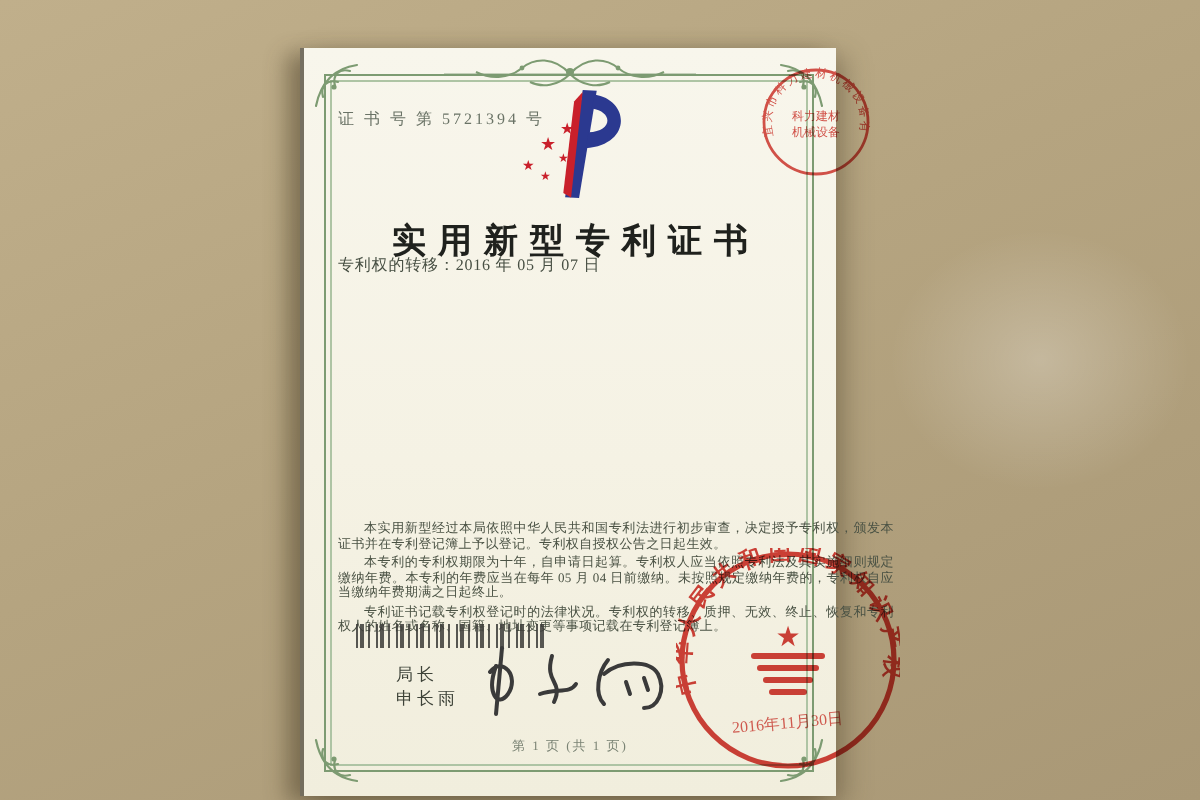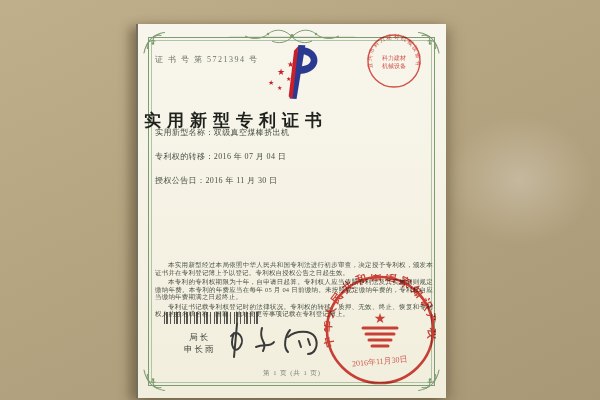--- a/index.html
+++ b/index.html
@@ -9,52 +9,52 @@
     background: linear-gradient(155deg,#c0af8b 0%,#b5a480 45%,#a99876 100%);
     font-family:"Liberation Serif","DejaVu Serif",serif;
     overflow:hidden;
   }
   .smudge {
     position:absolute; left:445px; top:115px; width:150px; height:130px;
     background: radial-gradient(closest-side, rgba(255,255,255,.25), rgba(255,255,255,0));
     pointer-events:none;
   }
   .paper {
-    position:absolute; left:136px; top:24px; width:310px; height:374px;
+    position:absolute; left:150px; top:24px; width:268px; height:374px;
     background: linear-gradient(180deg,#f8f6ec 0%, #f5f2e4 55%, #f1eedd 100%);
     border-left:2px solid rgba(62,56,40,.7);
     box-shadow:-7px 3px 10px rgba(70,60,38,.45), 5px 4px 12px rgba(70,60,38,.35);
   }
   .paper > * { position:absolute; }
   .frame-outer { left:10px; top:13px; right:11px; bottom:12px; border:1px solid #7d9b72; }
   .frame-inner { left:13px; top:16px; right:14px; bottom:15px; border:1px solid #aec4a4; }
   .orn { width:24px; height:24px; color:#7d9b72; }
   .orn svg { width:100%; height:100%; }
   .orn-tl { left:4px;  top:7px; }
   .orn-tr { right:5px; top:7px;    transform:scaleX(-1); }
   .orn-bl { left:4px;  bottom:6px; transform:scaleY(-1); }
   .orn-br { right:5px; bottom:6px; transform:scale(-1,-1); }
   .orn-top { left:50%; top:3px; width:130px; height:20px; transform:translateX(-50%); }
   .cert-no { left:17px; top:30px; font-size:8px; color:#6a7366; letter-spacing:1.5px; white-space:nowrap; }
   .logo { left:50%; top:17px; width:58px; height:64px; transform:translateX(-50%); }
-  .title { left:0; right:0; top:85px; font-size:17px; font-weight:700;
+  .title { left:0; right:0; top:85px; text-align:center; font-size:17px; font-weight:700;
            letter-spacing:6px; text-indent:6px; color:#1f211d; }
   .fields { left:17px; top:104px; right:20px; display:flex; flex-direction:column; gap:15px;
             font-size:8px; line-height:9px; color:#474f43; letter-spacing:.4px; }
   .field { white-space:nowrap; }
   .paras { left:17px; top:237px; width:278px; font-size:6.5px; line-height:1.16;
            color:#4a5244; text-align:justify; letter-spacing:.2px; }
   .paras p { margin:0 0 2px; text-indent:2em; }
   .barcode { left:26px; top:288px; width:94px; height:12px; opacity:.85;
     background: repeating-linear-gradient(90deg,
       #3b3b38 0 1px, transparent 1px 2px,
       #3b3b38 2px 4px, transparent 4px 6px,
       #3b3b38 6px 7px, transparent 7px 10px);
   }
-  .signer { left:46px; top:307px; font-size:8.5px; line-height:12px; color:#3d4238; letter-spacing:2px;text-align:center; }
+  .signer { left:46px; top:307px; font-size:8.5px; line-height:12px; color:#3d4238; letter-spacing:2px; }
   .signature { left:80px; top:293px; width:115px; height:48px; }
   .seal-corner { left:228px; top:9px; width:56px; height:56px; opacity:.82; mix-blend-mode:multiply; }
   .seal-main { left:186px; top:250px; width:112px; height:112px; opacity:.9; mix-blend-mode:multiply; }
   .page-footer { left:0; right:0; top:345px; text-align:center; font-size:6.5px;
                  color:#7a8374; letter-spacing:1px; }
 </style>
 </head>
 <body>
 
 <div class="stage">
@@ -116,23 +116,21 @@
         <text x="14" y="34" font-size="9" fill="#c9202b">★</text>
         <text x="5" y="44" font-size="7" fill="#c9202b">★</text>
         <text x="14" y="49" font-size="6" fill="#c9202b">★</text>
         <text x="23" y="40" font-size="6" fill="#c9202b">★</text>
       </svg>
     </div>
 
     <div class="title">实用新型专利证书</div>
 
     <div class="fields">
-      <div class="field"><span>实用新型名称：</span><span>双级真空煤棒挤出机</span></div>
-      <div class="field"><span>专利权的转移：</span><span>2016 年 07 月 04 日</span></div>
-      <div class="field"><span>授权公告日：</span><span>2016 年 11 月 30 日</span></div>
+      <div class="field"><span>专利权的转移：</span><span>2016 年 05 月 07 日</span></div>
     </div>
 
     <div class="paras">
       <p>本实用新型经过本局依照中华人民共和国专利法进行初步审查，决定授予专利权，颁发本证书并在专利登记簿上予以登记。专利权自授权公告之日起生效。</p>
       <p>本专利的专利权期限为十年，自申请日起算。专利权人应当依照专利法及其实施细则规定缴纳年费。本专利的年费应当在每年 05 月 04 日前缴纳。未按照规定缴纳年费的，专利权自应当缴纳年费期满之日起终止。</p>
       <p>专利证书记载专利权登记时的法律状况。专利权的转移、质押、无效、终止、恢复和专利权人的姓名或名称、国籍、地址变更等事项记载在专利登记簿上。</p>
     </div>
 
     <div class="barcode"></div>
 

